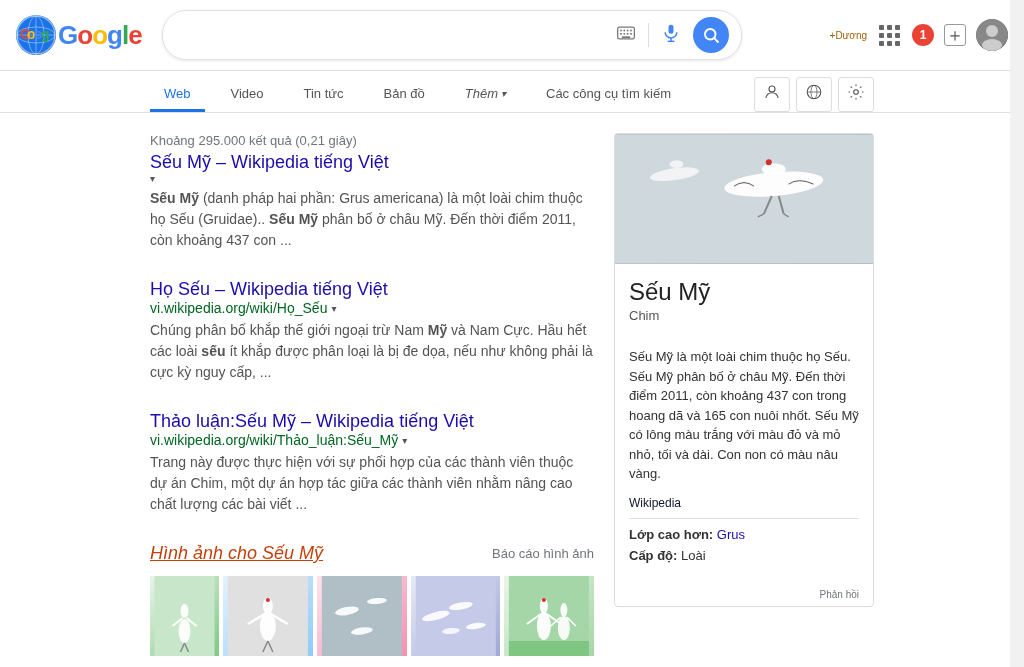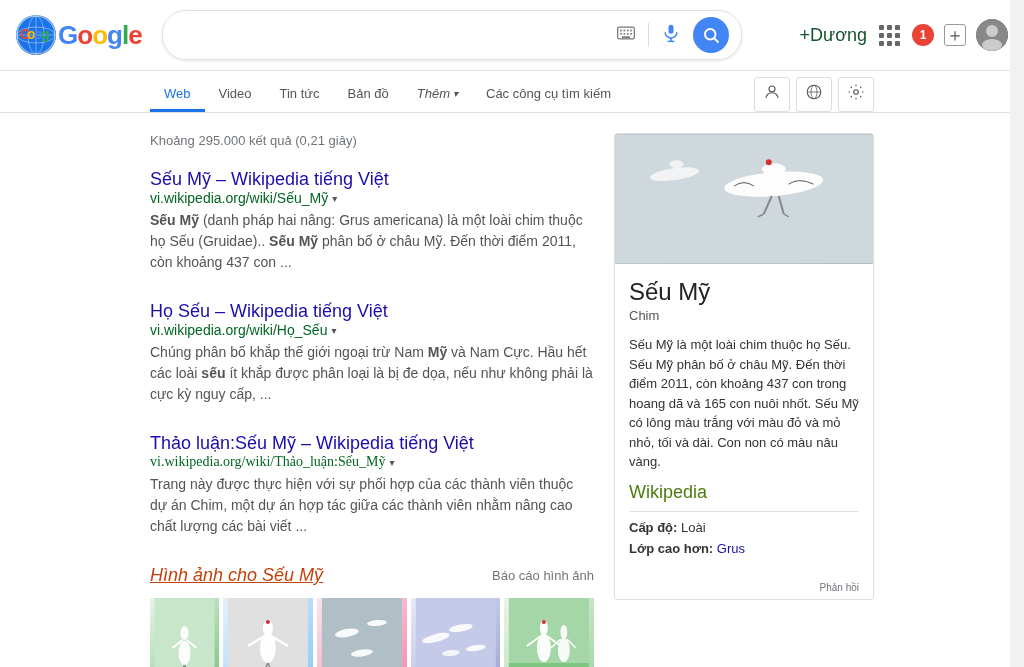--- a/index.html
+++ b/index.html
@@ -15,42 +15,42 @@
     .logo-e { color: #EA4335; }
     .logo-globe { width: 40px; height: 40px; border-radius: 50%; background: radial-gradient(circle at 35% 35%, #4fc3f7, #1565c0 60%, #0d47a1); display: flex; align-items: center; justify-content: center; overflow: hidden; position: relative; }
 
     #search-bar { display: flex; align-items: center; border: 1px solid #dfe1e5; border-radius: 24px; padding: 6px 12px; gap: 8px; flex: 1; max-width: 580px; box-shadow: 0 1px 3px rgba(0,0,0,0.1); }
     #search-input { border: none; outline: none; font-size: 16px; flex: 1; }
     .search-icon-btn { background: #4285F4; border: none; border-radius: 50%; width: 36px; height: 36px; cursor: pointer; display: flex; align-items: center; justify-content: center; }
     .search-icon-btn svg { fill: white; }
     .icon-btn { background: none; border: none; cursor: pointer; color: #555; font-size: 18px; padding: 4px; }
 
     #header-right { display: flex; align-items: center; gap: 10px; margin-left: auto; }
-    .user-name { color: #14532d; font-size: 18px; cursor: pointer; }
+    .user-name { color: #a16207; font-size: 10px; cursor: pointer; }
     .grid-icon { display: grid; grid-template-columns: repeat(3,5px); gap: 3px; padding: 2px; cursor: pointer; }
     .grid-dot { width: 5px; height: 5px; background: #666; border-radius: 1px; }
     .notif-badge { position: relative; display: inline-flex; align-items: center; justify-content: center; }
     .notif-circle { width: 22px; height: 22px; background: #EA4335; border-radius: 50%; color: white; font-size: 12px; font-weight: bold; display: flex; align-items: center; justify-content: center; }
     .add-icon { width: 22px; height: 22px; border: 1px solid #999; border-radius: 3px; display: flex; align-items: center; justify-content: center; color: #555; font-size: 18px; cursor: pointer; }
     .avatar { width: 32px; height: 32px; border-radius: 50%; background: linear-gradient(135deg, #888, #555); overflow: hidden; cursor: pointer; display: flex; align-items: center; justify-content: center; }
 
     
-    #nav { display: flex; align-items: center; padding: 6px 150px 0; border-bottom: 1px solid #e0e0e0; gap: 0; }
+    #nav { display: flex; align-items: center; padding: 6px 150px 0; border-bottom: 1px solid #e0e0e0; gap: 12px; }
     .nav-item { padding: 8px 14px; cursor: pointer; color: #555; font-size: 13px; border-bottom: 3px solid transparent; display: flex; align-items: center; gap: 3px; }
     .nav-item.active { color: #1a73e8; border-bottom: 3px solid #1a73e8; }
     .nav-right { margin-left: auto; display: flex; gap: 6px; align-items: center; }
     .nav-tool-btn { background: none; border: 1px solid #ddd; border-radius: 3px; padding: 5px 8px; cursor: pointer; color: #555; font-size: 18px; }
 
     
     #results-area { display: flex; padding: 20px 150px; gap: 20px; }
     #main-results { flex: 1; max-width: 640px; }
     #knowledge-panel { width: 260px; flex-shrink: 0; }
 
     
-    .result-count { font-size: 13px; color: #70757a; margin-bottom: 21px; }
+    .result-count { font-size: 13px; color: #70757a; margin-bottom: 4px; }
 
     
     .result { margin-bottom: 28px; }
     .result-title { font-size: 18px; color: #1a0dab; cursor: pointer; margin-bottom: 2px; text-decoration: none; }
     .result-url { font-size: 14px; color: #006621; margin-bottom: 4px; display: flex; align-items: center; gap: 4px; }
     .result-url .dropdown { color: #555; font-size: 10px; cursor: pointer; }
     .result-snippet { font-size: 14px; color: #545454; line-height: 1.5; }
     .result-snippet .highlight { font-weight: bold; }
 
     
@@ -64,23 +64,23 @@
     .image-thumb-2 { background: linear-gradient(135deg, #e3f2fd, #90caf9); flex: 1.3; }
     .image-thumb-3 { background: linear-gradient(135deg, #fce4ec, #f48fb1); flex: 1.3; }
     .image-thumb-4 { background: linear-gradient(135deg, #e8eaf6, #9fa8da); flex: 1.3; }
     .image-thumb-5 { background: linear-gradient(135deg, #e8f5e9, #a5d6a7); flex: 1.3; }
 
     
     .kp { border: 1px solid #ddd; border-radius: 4px; overflow: hidden; font-size: 14px; }
     .kp-image { width: 100%; height: 130px; object-fit: cover; background: linear-gradient(135deg, #b0bec5, #78909c); overflow: hidden; }
     .kp-body { padding: 14px; }
     .kp-title { font-size: 24px; font-weight: 300; color: #222; margin-bottom: 2px; }
-    .kp-type { font-size: 13px; color: #555; margin-bottom: 12px; }
+    .kp-type { font-size: 13px; color: #555; margin-bottom: 24px; }
     .kp-desc { font-size: 13px; color: #333; line-height: 1.5; margin-bottom: 10px; }
-    .kp-link { color: #4d7c0f; cursor: pointer; font-size: 18px; text-decoration: none; }
+    .kp-link { color: #0f172a; cursor: pointer; font-size: 12px; text-decoration: none; }
     .kp-divider { border: none; border-top: 1px solid #e0e0e0; margin: 8px 0; }
     .kp-fact { font-size: 13px; color: #333; margin-bottom: 6px; }
     .kp-fact-label { font-weight: bold; }
     .kp-fact-link { color: #1a0dab; cursor: pointer; }
     .kp-feedback { font-size: 10px; color: #70757a; text-align: right; cursor: pointer; padding: 6px 14px; }
 
     
     #scrollbar { position: fixed; right: 0; top: 0; bottom: 0; width: 14px; background: #f1f1f1; }
   </style>
 </head>
@@ -214,26 +214,25 @@
 <div id="results-area">
 
   <div id="main-results">
     <div class="result-count">Khoảng 295.000 kết quả (0,21 giây)</div>
 
     <div class="result">
       <a class="result-title" href="#">
         <span>Sếu Mỹ – Wikipedia tiếng Việt</span>
       </a>
       <div class="result-url">
-        <span style="color:#006621;">vi.wikipedia.org/wiki/Sếu_Mỹ</span>
         <span class="dropdown">▾</span>
       </div>
       <div class="result-snippet">
         <span class="highlight">Sếu Mỹ</span>
-        <span> (danh pháp hai nâng: Grus americana) là một loài chim thuộc họ Sếu (Gruidae).. </span>
+        <span> (danh pháp hai phần: Grus americana) là một loài chim thuộc họ Sếu (Gruidae).. </span>
         <span class="highlight">Sếu Mỹ</span>
         <span> phân bố ở châu Mỹ. Đến thời điểm 2011, còn khoảng 437 con ...</span>
       </div>
     </div>
 
     <div class="result">
       <a class="result-title" href="#">
         <span>Họ Sếu – Wikipedia tiếng Việt</span>
       </a>
       <div class="result-url">
@@ -247,21 +246,21 @@
         <span class="highlight">sếu</span>
         <span> ít khắp được phân loại là bị đe dọa, nếu như không phải là cực kỳ nguy cấp, ...</span>
       </div>
     </div>
 
     <div class="result">
       <a class="result-title" href="#">
         <span>Thảo luận:Sếu Mỹ – Wikipedia tiếng Việt</span>
       </a>
       <div class="result-url">
-        <span style="color:#006621;font-family:Liberation Serif, serif;">vi.wikipedia.org/wiki/Thảo_luận:Sếu_Mỹ</span>
+        <span style="color:#006621;">vi.wikipedia.org/wiki/Thảo_luận:Sếu_Mỹ</span>
         <span class="dropdown">▾</span>
       </div>
       <div class="result-snippet">
         <span>Trang này được thực hiện với sự phối hợp của các thành viên thuộc dự án Chim, một dự án hợp tác giữa các thành viên nhằm nâng cao chất lượng các bài viết ...</span>
       </div>
     </div>
 
     <div class="image-section">
       <div class="image-section-header">
         <a class="image-section-title" href="#">Hình ảnh cho Sếu Mỹ</a>
@@ -357,26 +356,26 @@
           <ellipse cx="62" cy="30" rx="7" ry="4" fill="white" opacity="0.7"></ellipse>
         </svg>
       </div>
       <div class="kp-body">
         <div class="kp-title">Sếu Mỹ</div>
         <div class="kp-type">Chim</div>
         <div class="kp-desc">Sếu Mỹ là một loài chim thuộc họ Sếu. Sếu Mỹ phân bố ở châu Mỹ. Đến thời điểm 2011, còn khoảng 437 con trong hoang dã và 165 con nuôi nhốt. Sếu Mỹ có lông màu trắng với màu đỏ và mỏ nhỏ, tối và dài. Con non có màu nâu vàng.</div>
         <a class="kp-link" href="#">Wikipedia</a>
         <hr class="kp-divider">
         <div class="kp-fact">
+          <span class="kp-fact-label">Lớp cao hơn:</span>
+          <span class="kp-fact-link">Grus</span>
+        </div>
+        <div class="kp-fact">
           <span class="kp-fact-label">Cấp độ:</span>
           <span>Loài</span>
         </div>
-        <div class="kp-fact">
-          <span class="kp-fact-label">Lớp cao hơn:</span>
-          <span class="kp-fact-link">Grus</span>
-        </div>
       </div>
       <div class="kp-feedback">Phản hồi</div>
     </div>
   </div>
 </div>
 
 <div id="scrollbar"></div>
 
 </body></html>

